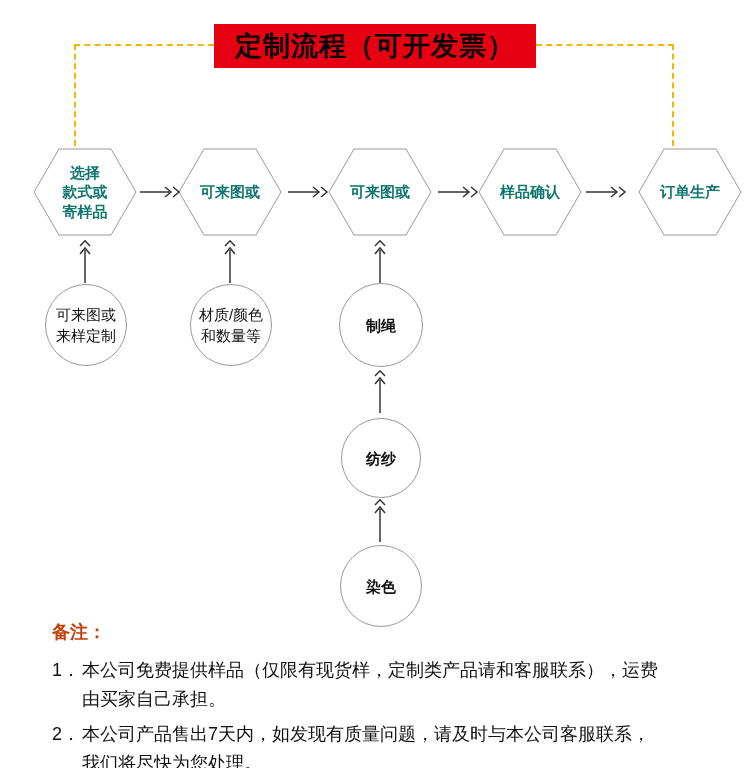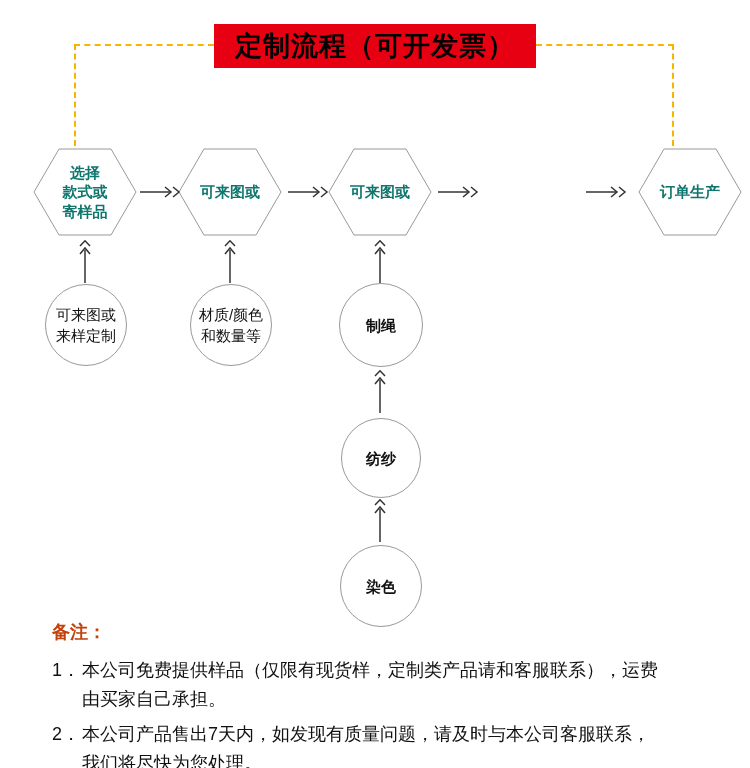--- a/index.html
+++ b/index.html
@@ -104,20 +104,26 @@
       <polygon points="1,44 26,1 78,1 103,44 78,87 26,87" fill="#fff" stroke="#999" stroke-width="1"></polygon>
     </svg>
     <div class="lbl">可来图或</div>
   </div>
   <div class="hex hex3">
     <svg viewBox="0 0 104 88">
       <polygon points="1,44 26,1 78,1 103,44 78,87 26,87" fill="#fff" stroke="#999" stroke-width="1"></polygon>
     </svg>
     <div class="lbl">可来图或</div>
   </div>
+  <div class="hex hex4">
+    <svg viewBox="0 0 104 88">
+      <polygon points="1,44 26,1 78,1 103,44 78,87 26,87" fill="#fff" stroke="#999" stroke-width="1"></polygon>
+    </svg>
+    <div class="lbl">样品确认</div>
+  </div>
   <div class="hex hex5">
     <svg viewBox="0 0 104 88">
       <polygon points="1,44 26,1 78,1 103,44 78,87 26,87" fill="#fff" stroke="#999" stroke-width="1"></polygon>
     </svg>
     <div class="lbl">订单生产</div>
   </div>
 
   <div class="arrow ar-h ah1">
     <svg viewBox="0 0 42 14">
         <line x1="1" y1="7" x2="31" y2="7" stroke="#333" stroke-width="1.5"></line>

